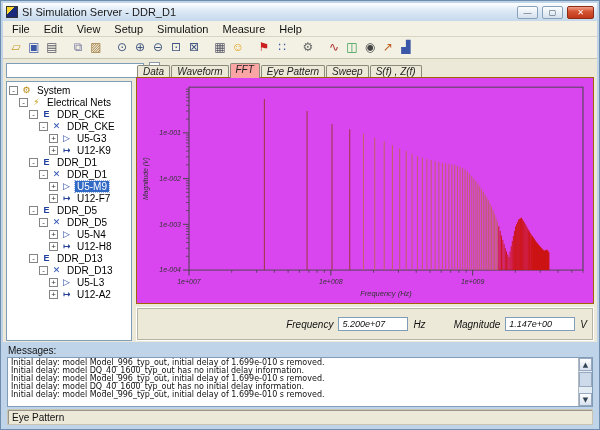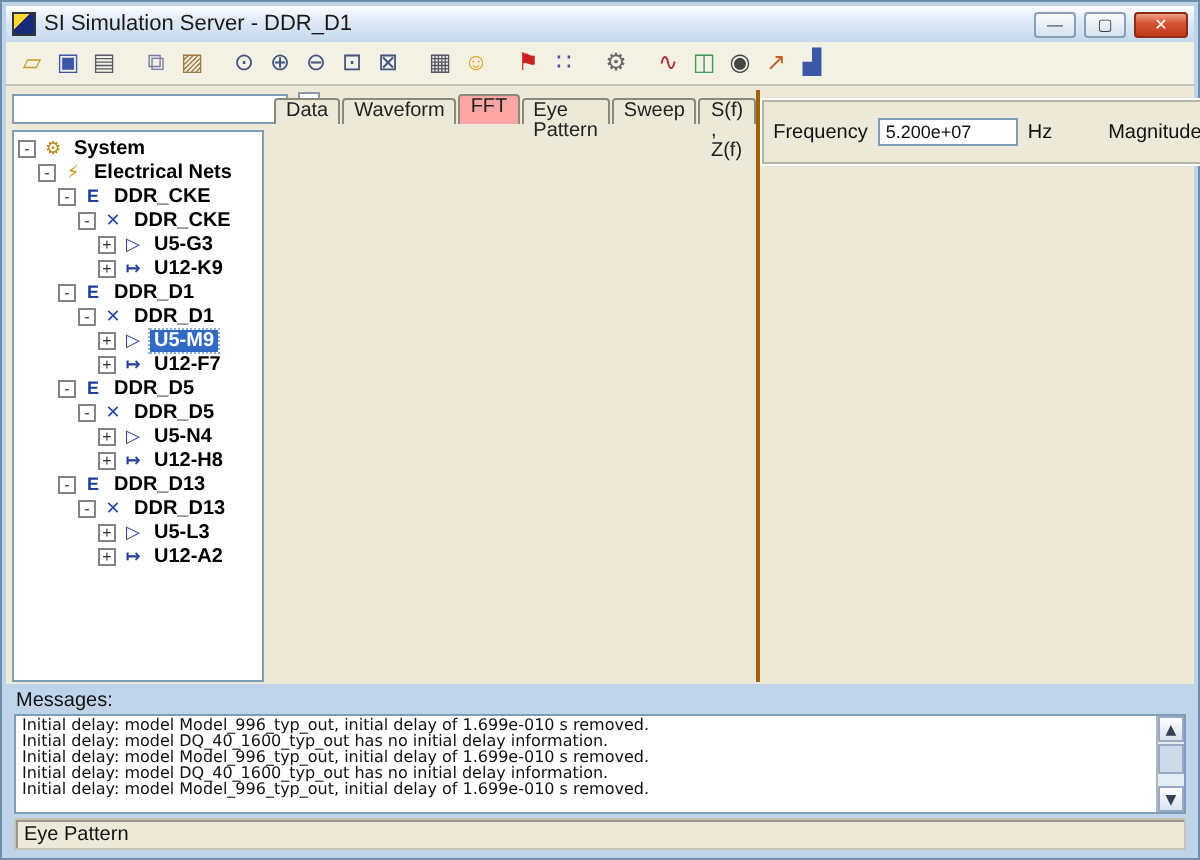--- a/index.html
+++ b/index.html
@@ -36,24 +36,24 @@
   .search-input{flex:1;height:15px;border:1px solid #7f9db9;font-size:10px;padding:0 2px;
     font-family:"Liberation Sans",sans-serif;}
   .find-btn{width:20px;height:16px;border:1px solid #8a98a8;
     background:linear-gradient(#ffffff,#dde4ec);font-size:12px;text-align:center;
     line-height:14px;font-weight:bold;color:#222;}
   .tree{flex:1;background:#fff;border:1px solid #7f9db9;overflow:hidden;padding:2px 0;}
   .tree-row{display:flex;align-items:center;height:12px;gap:3px;white-space:nowrap;}
   .expander{width:9px;height:9px;border:1px solid #848484;background:#fff;font-size:8px;
     line-height:7px;text-align:center;color:#333;flex:0 0 9px;}
   .t-icon{font-size:9px;width:11px;text-align:center;flex:0 0 11px;font-weight:bold;}
-  .tree-label{font-size:10px;color:#000;padding:0 2px;font-weight:bold;}
+  .tree-label{font-size:10px;color:#000;padding:0 2px;}
   .tree-row.selected .tree-label{background:#316ac5;color:#fff;outline:1px dotted #8fb0e0;}
   
-  .right{flex:1;display:flex;flex-direction:row;min-width:0;}
+  .right{flex:1;display:flex;flex-direction:column;min-width:0;font-style:italic;}
   .tabs{display:flex;height:16px;align-items:flex-end;gap:1px;padding-left:1px;}
   .tab{font-size:10px;padding:1px 5px 2px;background:#ece9d8;border:1px solid #8a8a7a;
     border-bottom:none;border-radius:2px 2px 0 0;color:#222;height:13px;line-height:10px;}
   .tab.active{background:#fca5a5;height:15px;position:relative;z-index:2;}
   .chart-panel{flex:1;background:#d946ef;border:1px solid #a16207;margin-top:-1px;min-height:0;}
   .chart-panel svg{display:block;width:100%;height:100%;}
   .readout{height:20px;border:1px solid #fff;box-shadow:inset 0 0 0 1px #b8b4a4;
     background:#ece9d8;margin-top:3px;display:flex;justify-content:flex-end;
     align-items:center;gap:5px;padding:16px 6px;font-size:10px;color:#111;}
   .ro-box{width:70px;height:14px;background:#fff;border:1px solid #7f9db9;font-size:9px;
@@ -82,20 +82,29 @@
 <div class="window">
 
   <div class="titlebar">
     <div class="app-icon"></div>
     <div class="title">SI Simulation Server - DDR_D1</div>
     <div class="winbtn">—</div>
     <div class="winbtn">▢</div>
     <div class="winbtn close">✕</div>
   </div>
 
+  <div class="menubar">
+      <span class="menu-item">File</span>
+      <span class="menu-item">Edit</span>
+      <span class="menu-item">View</span>
+      <span class="menu-item">Setup</span>
+      <span class="menu-item">Simulation</span>
+      <span class="menu-item">Measure</span>
+      <span class="menu-item">Help</span>
+    </div>
 
   <div class="toolbar">
       <span class="tb" style="color: rgb(200, 154, 42);">▱</span>
       <span class="tb" style="color: rgb(58, 87, 168);">▣</span>
       <span class="tb" style="color: rgb(90, 90, 102);">▤</span>
       <span class="tb sep"></span>
       <span class="tb" style="color: rgb(122, 122, 160);">⧉</span>
       <span class="tb" style="color: rgb(160, 120, 60);">▨</span>
       <span class="tb sep"></span>
       <span class="tb" style="color: rgb(64, 85, 128);">⊙</span>

